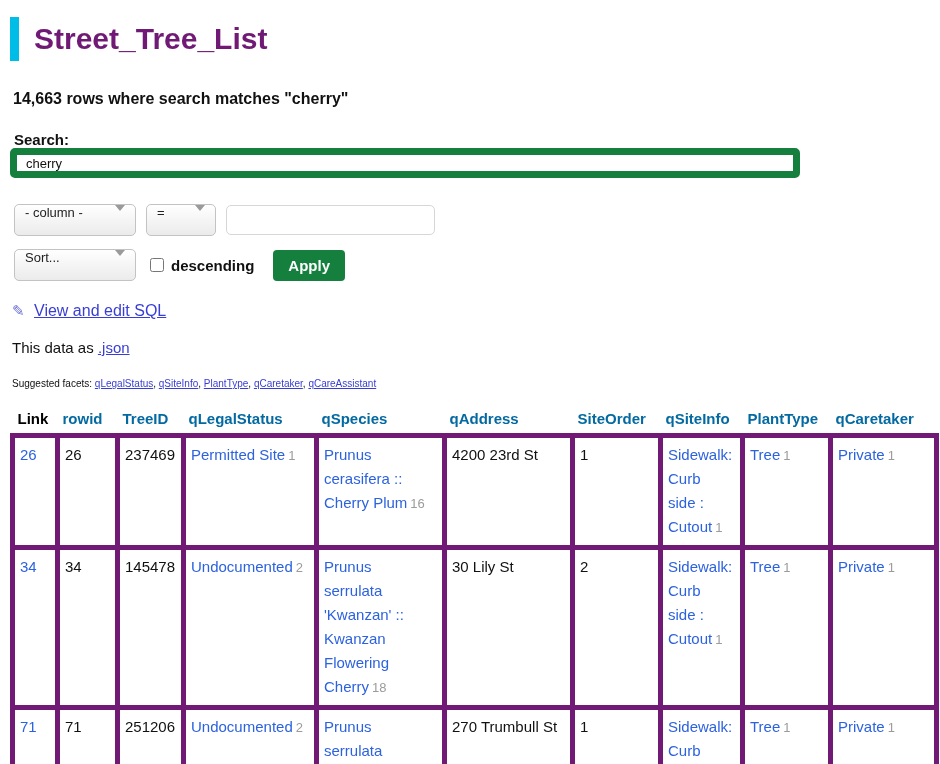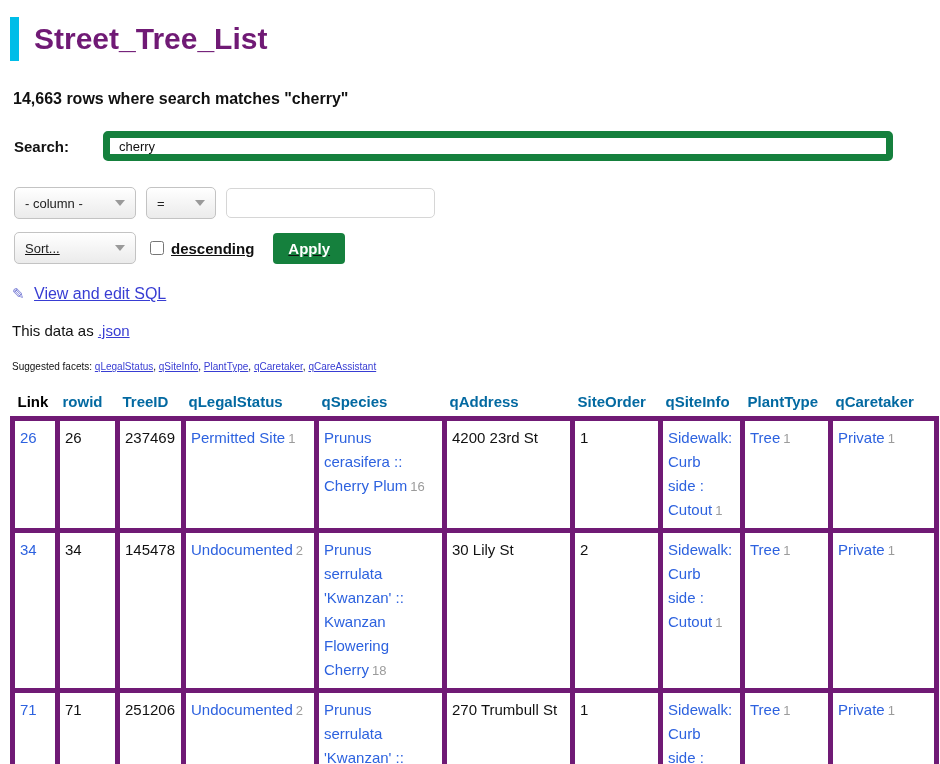--- a/index.html
+++ b/index.html
@@ -12,35 +12,35 @@
 
   
   .title-row { display: flex; align-items: stretch; margin: 17px 0 0 0; }
   .accent-bar { width: 9px; background: #00bde8; margin-right: 15px; }
   .page-title { font-size: 30px; font-weight: bold; color: #701a75; line-height: 44px; }
 
   
   .summary { margin: 29px 0 0 3px; font-size: 16px; font-weight: bold; color: #111; }
 
   
-  .search-row { margin-top: 23px; display: flex; align-items: center; }
+  .search-row { margin-top: 23px; display: flex; align-items: flex-start; flex-direction: column; }
   .search-label { font-weight: bold; font-size: 15px; width: 89px; margin-left: 4px; }
   .search-input {
     width: 790px; height: 30px; border: 7px solid #15803d; border-radius: 5px;
     padding: 0 9px; font-size: 13px; font-family: inherit; color: #111; outline: none;
   }
 
   
   .filter-row, .sort-row { display: flex; align-items: center; }
   .filter-row { margin-top: 26px; }
-  .sort-row { margin-top: 13px; text-decoration: underline; }
+  .sort-row { margin-top: 13px; }
   .select {
     height: 32px; border: 1px solid #c3c3c3; border-radius: 5px;
     background: linear-gradient(#ffffff, #ebebeb);
-    display: flex; align-items: center; justify-content: space-between;
+    display: flex; justify-content: space-between;
     padding: 0 10px; font-size: 13px; color: #222; cursor: pointer;
   }
   .caret {
     width: 0; height: 0; border-left: 5px solid transparent;
     border-right: 5px solid transparent; border-top: 6px solid #9a9a9a; margin-left: 8px;
   }
   .select.column { width: 122px; margin-left: 4px; }
   .select.op { width: 70px; margin-left: 10px; }
   .filter-input {
     width: 209px; height: 30px; border: 1px solid #d6d6d6; border-radius: 5px;

